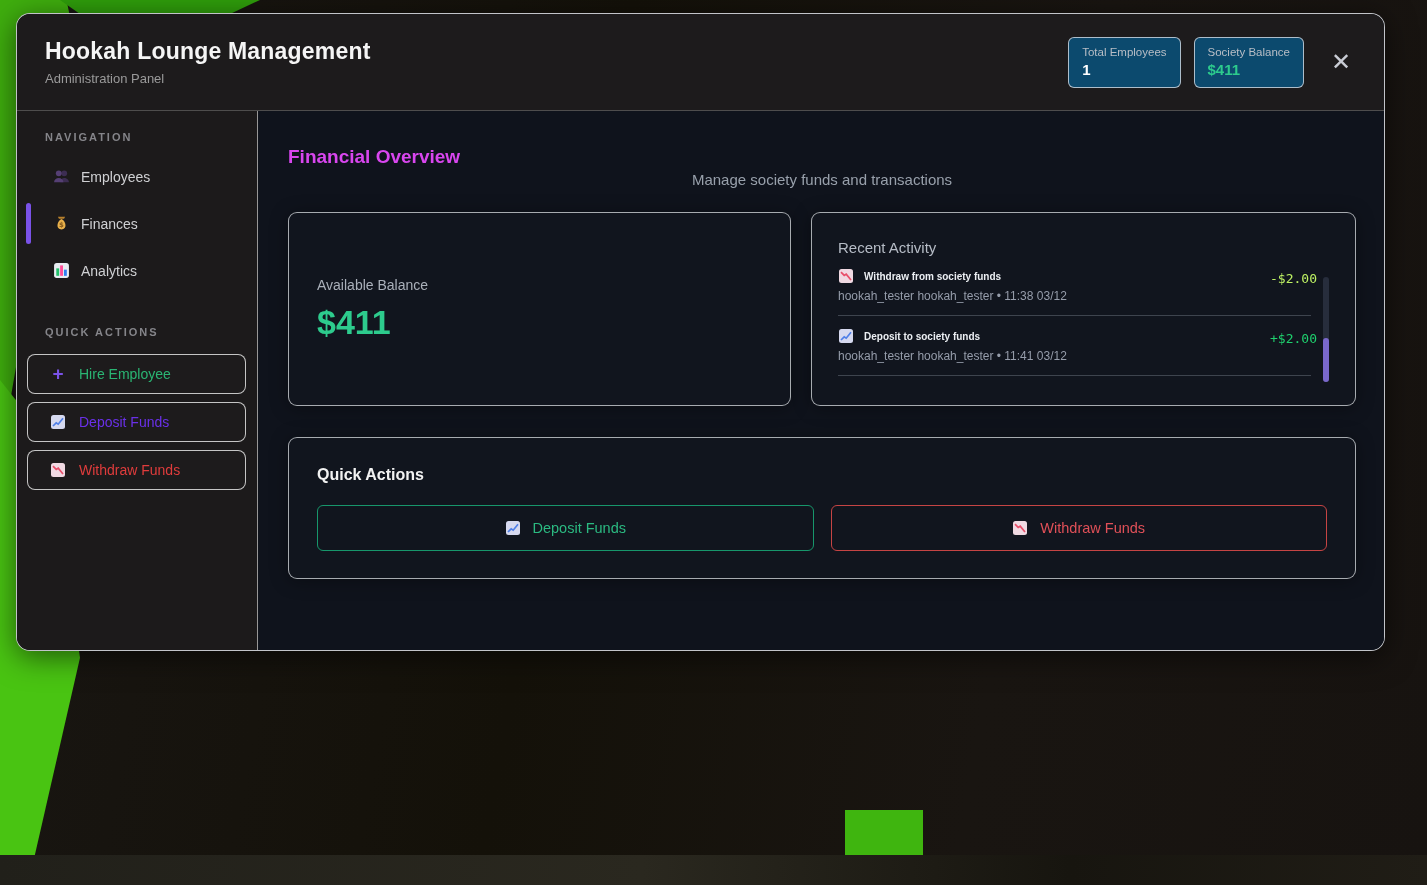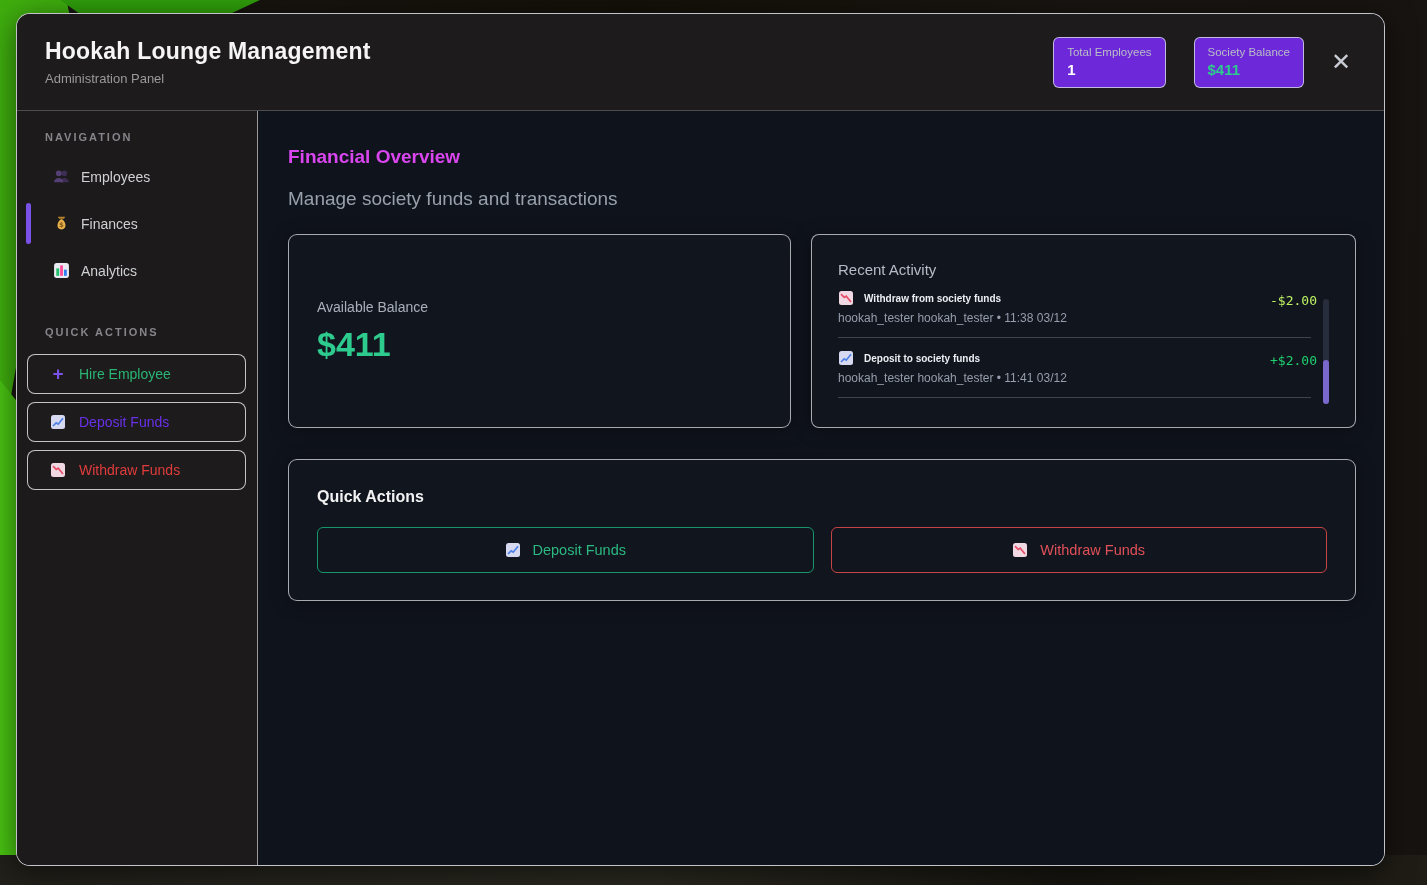--- a/index.html
+++ b/index.html
@@ -16,34 +16,34 @@
       clip-path:polygon(0 0, 60% 12%, 100% 55%, 35% 100%, 0 100%); }
   .shard.s3 { left:60px; top:0; width:200px; height:14px; background:#2f9e0b;
       clip-path:polygon(0 0, 100% 0, 85% 100%, 10% 100%); }
   .shard.s4 { left:18px; top:120px; width:40px; height:260px; background:#121212;
       clip-path:polygon(0 0, 100% 20%, 60% 100%, 0 80%); }
   .shard.s5 { left:845px; top:810px; width:78px; height:75px; background:#3fb50f; }
   .floor { position:absolute; left:0; top:855px; width:1427px; height:30px;
       background:linear-gradient(90deg,#21201a,#2a281f 45%,#17150f 75%,#201d16); }
 
   
-  .panel { position:absolute; left:16px; top:13px; width:1369px; height:853px;
+  .panel { position:absolute; left:16px; top:13px; width:1369px; height:638px;
       border:1px solid rgba(226,228,232,.85); border-radius:14px; overflow:hidden;
       display:flex; flex-direction:column; background:#0f131c;
       box-shadow:0 6px 30px rgba(0,0,0,.55); }
 
   
   .hdr { height:97px; flex:0 0 97px; background:#1d1b1c;
       border-bottom:1px solid rgba(255,255,255,.22);
       display:flex; align-items:center; padding:0 26px 0 28px; }
   .hdr-titles .t { font-size:23px; font-weight:bold; color:#f5f5f5; letter-spacing:.2px; }
   .hdr-titles .s { font-size:13px; color:#9a9a9a; margin-top:6px; }
   .hdr-spacer { flex:1; }
-  .stat-box { background:#6d28d9; border:1px solid rgba(214,219,226,.8); border-radius:6px;
-      padding:8px 13px 9px; min-width:104px; margin-left:28px; }
+  .stat-box { background:#0c4a6e; border:1px solid rgba(214,219,226,.8); border-radius:6px;
+      padding:8px 13px 9px; min-width:104px; margin-left:13px; }
   .stat-box .lbl { font-size:11.5px; color:#b9bec6; }
   .stat-box .val { font-size:15px; font-weight:bold; color:#ffffff; margin-top:3px; }
   .stat-box .val.green { color:#2dcb8d; }
   .close-btn { margin-left:20px; width:34px; height:34px; display:flex; align-items:center;
       justify-content:center; font-size:24px; color:#c9ccd4; cursor:pointer; background:none;
       border:none; font-family:"Liberation Sans",sans-serif; }
 
   
   .body { flex:1; display:flex; min-height:0; }
   .sidebar { width:241px; flex:0 0 241px; background:#1c1a1b;
@@ -64,29 +64,29 @@
   .side-btn .plus { font-size:19px; font-weight:bold; color:#7a52e8; margin-right:13px;
       line-height:16px; width:16px; text-align:center; }
   .side-btn .lbl { font-size:14px; }
   .side-btn.green .lbl { color:#2ab573; }
   .side-btn.violet .lbl { color:#6a30e8; }
   .side-btn.red .lbl { color:#e03c3c; }
 
   
   .main { flex:1; background:#0f131c; padding:35px 28px 0 30px; }
   .main-title { font-size:19px; font-weight:bold; color:#d946ef; }
-  .main-sub { font-size:19px; color:#98a0ab; margin-top:20px; }
+  .main-sub { font-size:15px; color:#98a0ab; margin-top:3px;text-align:center; }
   .cards-row { display:flex; gap:20px; margin-top:24px; height:194px; }
   .card { background:#11151e; border:1px solid rgba(218,221,226,.75); border-radius:9px;
       box-shadow:0 2px 18px rgba(0,0,0,.35); }
   .balance-card { flex:1; display:flex; flex-direction:column; justify-content:center;
       padding-left:28px; }
   .balance-card .lbl { font-size:14px; color:#aab0ba; }
   .balance-card .val { font-size:34px; font-weight:bold; color:#2dcb8d; margin-top:10px; }
-  .activity-card { flex:1; position:relative; padding:26px 44px 24px 26px;border-radius:8px; }
+  .activity-card { flex:1; position:relative; padding:26px 44px 24px 26px; }
   .activity-title { font-size:15px; color:#b6bcc6; }
   .act-item { position:relative; padding:12px 66px 12px 0;
       border-bottom:1px solid rgba(180,190,205,.28); }
   .act-item .row1 { display:flex; align-items:center; }
   .act-item .icon { width:16px; height:16px; margin-right:10px; display:inline-flex; }
   .act-item .t { font-size:10px; font-weight:bold; color:#eceff3; }
   .act-item .meta { font-size:12px; color:#969dab; margin-top:5px; }
   .act-item .amount { position:absolute; right:-6px; top:15px;
       font-family:"DejaVu Sans Mono", monospace; font-size:13px; }
   .amount.neg { color:#bef264; }

